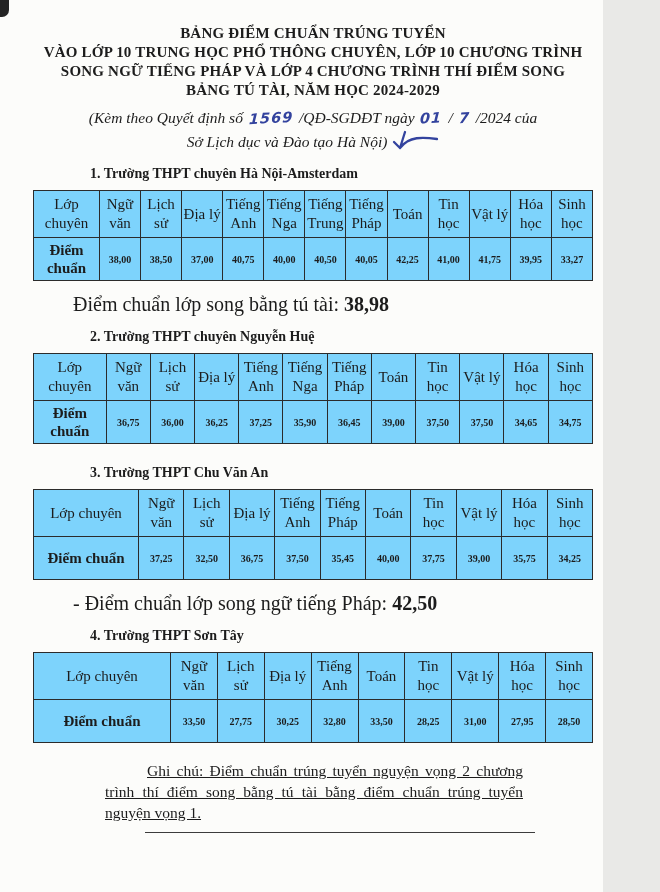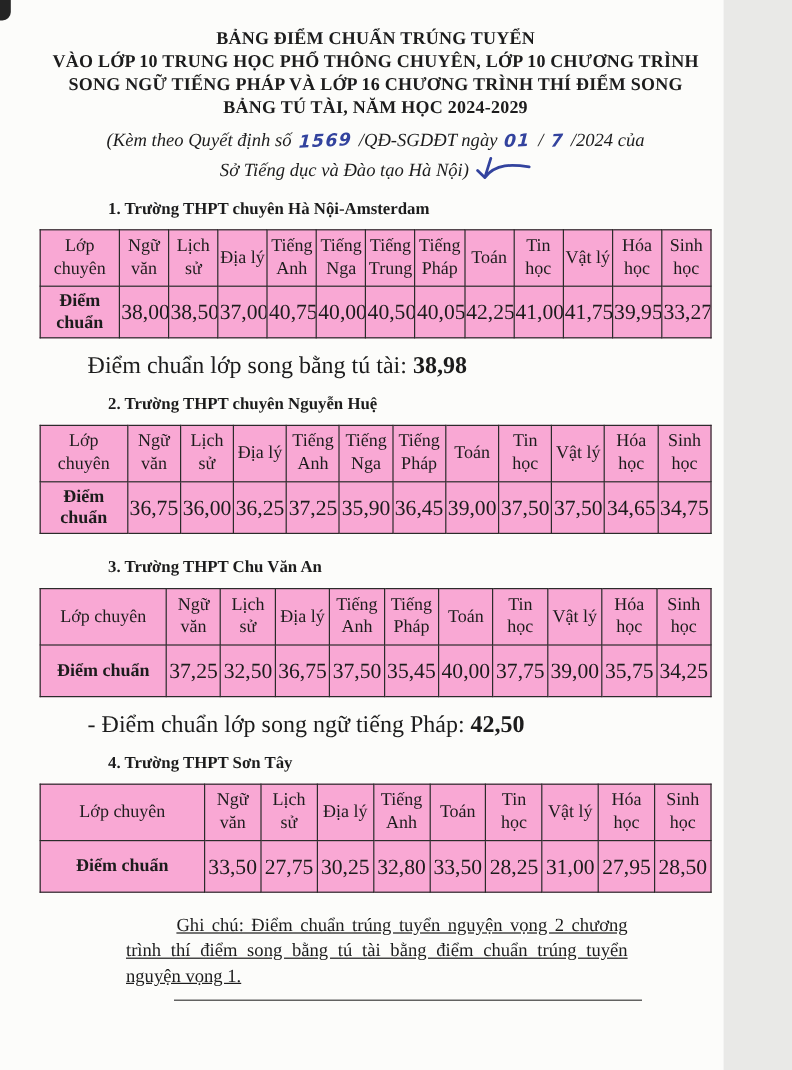--- a/index.html
+++ b/index.html
@@ -34,29 +34,29 @@
     letter-spacing: 1px;
     transform: rotate(-3deg) skewX(-6deg);
     padding: 0 2px;
   }
   .check-svg { vertical-align: -6px; margin-left: 4px; }
 
   
   .section-heading { font-size: 14px; font-weight: bold; margin: 13px 0 8px 57px; }
   .school-section:nth-child(3) .section-heading { margin-top: 21px; }
 
-  table.score-table { border-collapse: collapse; width: 100%; table-layout: fixed; background: #f9a8d4; }
+  table.score-table { border-collapse: collapse; width: 100%; table-layout: fixed; background: #7dd3fc; }
   .score-table th, .score-table td {
     border: 1px solid #2b2b2b;
     text-align: center; vertical-align: middle;
     padding: 2px 1px;
     overflow: hidden;
   }
   .score-table th { font-weight: normal; font-size: 15px; height: 47px; line-height: 19px; }
-  .score-table td { font-weight: normal; font-size: 18px; height: 43px; }
+  .score-table td { font-weight: bold; font-size: 10px; height: 43px; }
   .score-table td.row-label { font-weight: bold; font-size: 15px; line-height: 18px; }
   .cols-13 .first-col { width: 11.8%; }
   .cols-12 .first-col { width: 13%; }
   .cols-11 .first-col { width: 18.8%; }
   .cols-10 .first-col { width: 24.5%; }
 
   .table-note { font-size: 20px; margin: 12px 0 10px 40px; font-family: Liberation Serif, serif; }
   .note-value { font-weight: bold; }
 
   
@@ -88,36 +88,36 @@
 </head>
 <body>
 
 <div class="page">
 
   <div class="corner-artifact"></div>
 
   <div class="doc-title">
     <div>BẢNG ĐIỂM CHUẨN TRÚNG TUYỂN</div>
     <div>VÀO LỚP 10 TRUNG HỌC PHỔ THÔNG CHUYÊN, LỚP 10 CHƯƠNG TRÌNH</div>
-    <div>SONG NGỮ TIẾNG PHÁP VÀ LỚP 16 CHƯƠNG TRÌNH THÍ ĐIỂM SONG</div>
+    <div>SONG NGỮ TIẾNG PHÁP VÀ LỚP 4 CHƯƠNG TRÌNH THÍ ĐIỂM SONG</div>
     <div>BẢNG TÚ TÀI, NĂM HỌC 2024-2029</div>
   </div>
 
   <div class="doc-subtitle">
     <div>
       <span>(Kèm theo Quyết định số</span>
       <span class="hand">1569</span>
       <span>/QĐ-SGDĐT ngày</span>
       <span class="hand">01</span>
       <span>/</span>
       <span class="hand">7</span>
       <span>/2024 của</span>
     </div>
     <div>
-      <span>Sở Tiếng dục và Đào tạo Hà Nội)</span><svg class="check-svg" width="48" height="24" viewBox="0 0 48 24">
+      <span>Sở Lịch dục và Đào tạo Hà Nội)</span><svg class="check-svg" width="48" height="24" viewBox="0 0 48 24">
         <path d="M3 13 L9 19 L14 3 M9 19 C 18 7, 32 8, 46 10" fill="none" stroke="#33439e" stroke-width="2.3" stroke-linecap="round" stroke-linejoin="round"></path>
       </svg>
     </div>
   </div>
 
   <div>
       <section class="school-section">
         <h2 class="section-heading">1. Trường THPT chuyên Hà Nội-Amsterdam</h2>
         <table class="score-table cols-13">
           <tbody>

